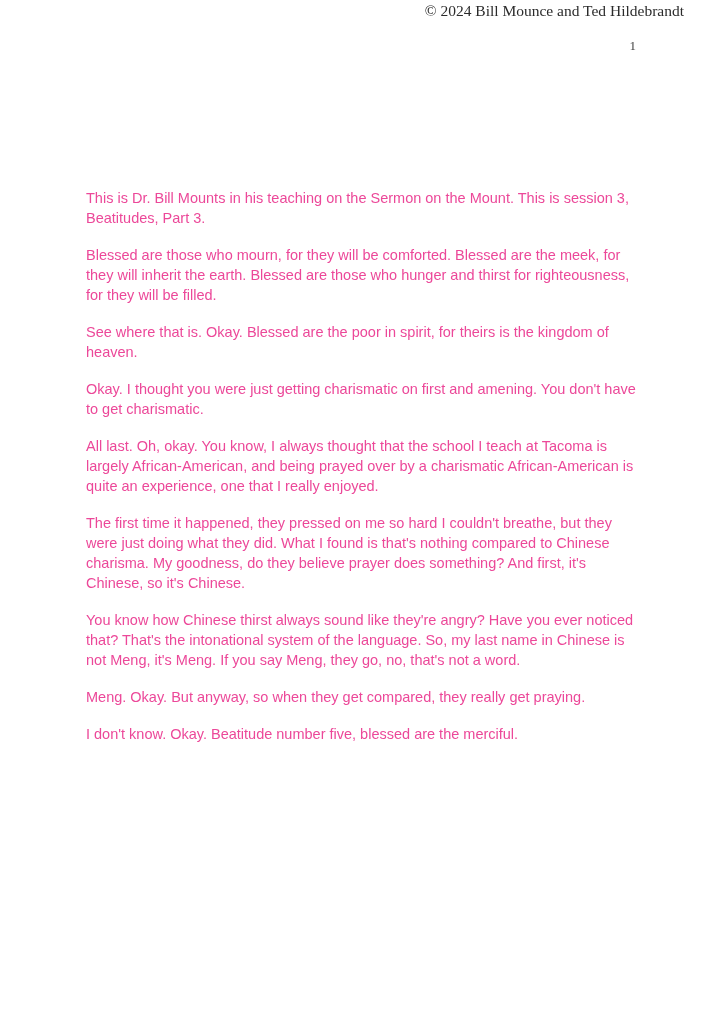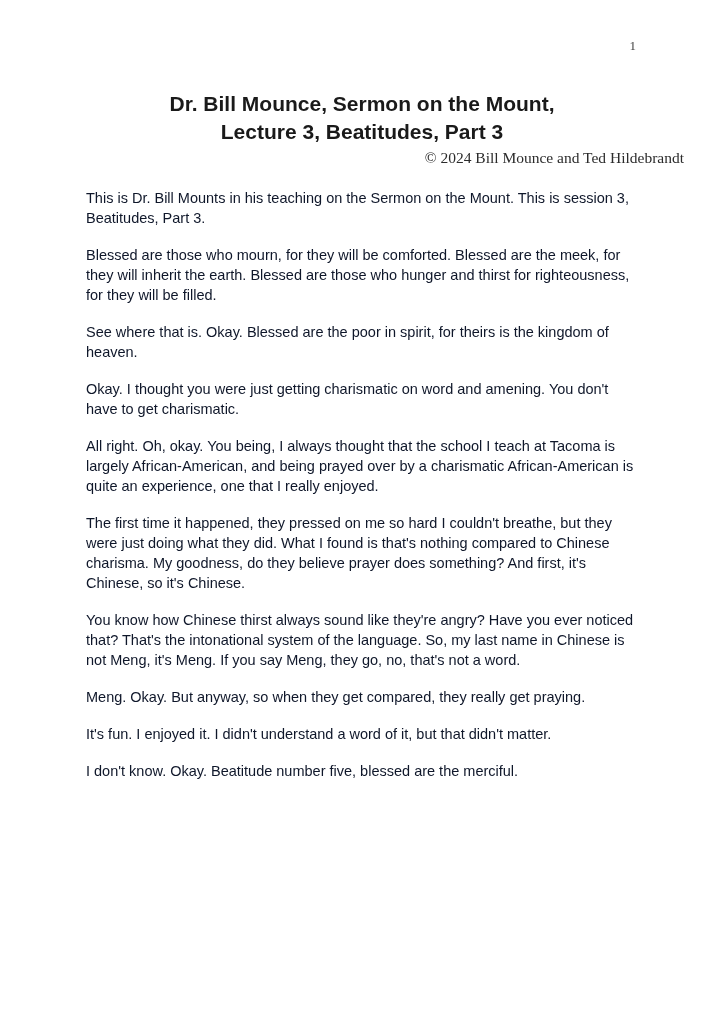--- a/index.html
+++ b/index.html
@@ -48,44 +48,39 @@
     position: absolute;
     top: 188px;
     left: 86px;
     width: 556px;
   }
   .body-text p {
     margin: 0 0 17px 0;
     font-family: "Liberation Sans", sans-serif;
     font-size: 14.5px;
     line-height: 20px;
-    color: #0f172a;
+    color: #ec4899;
     text-align: left;
   }
 </style>
 </head>
 <body>
 
 <div class="page">
 
   <div class="page-number">1</div>
 
-  <h1 class="title">
-    <span class="title-line">Dr. Bill Mounce, Sermon on the Mount,</span>
-    <span class="title-line">Lecture 3, Beatitudes, Part 3</span>
-  </h1>
 
   <div class="copyright">© 2024 Bill Mounce and Ted Hildebrandt</div>
 
   <div class="body-text">
     <p>This is Dr. Bill Mounts in his teaching on the Sermon on the Mount. This is session 3, Beatitudes, Part 3.</p>
     <p>Blessed are those who mourn, for they will be comforted. Blessed are the meek, for they will inherit the earth. Blessed are those who hunger and thirst for righteousness, for they will be filled.</p>
     <p>See where that is. Okay. Blessed are the poor in spirit, for theirs is the kingdom of heaven.</p>
-    <p>Okay. I thought you were just getting charismatic on word and amening. You don't have to get charismatic.</p>
-    <p>All right. Oh, okay. You being, I always thought that the school I teach at Tacoma is largely African-American, and being prayed over by a charismatic African-American is quite an experience, one that I really enjoyed.</p>
+    <p>Okay. I thought you were just getting charismatic on first and amening. You don't have to get charismatic.</p>
+    <p>All last. Oh, okay. You know, I always thought that the school I teach at Tacoma is largely African-American, and being prayed over by a charismatic African-American is quite an experience, one that I really enjoyed.</p>
     <p>The first time it happened, they pressed on me so hard I couldn't breathe, but they were just doing what they did. What I found is that's nothing compared to Chinese charisma. My goodness, do they believe prayer does something? And first, it's Chinese, so it's Chinese.</p>
     <p>You know how Chinese thirst always sound like they're angry? Have you ever noticed that? That's the intonational system of the language. So, my last name in Chinese is not Meng, it's Meng. If you say Meng, they go, no, that's not a word.</p>
     <p>Meng. Okay. But anyway, so when they get compared, they really get praying.</p>
-    <p>It's fun. I enjoyed it. I didn't understand a word of it, but that didn't matter.</p>
     <p>I don't know. Okay. Beatitude number five, blessed are the merciful.</p>
   </div>
 
 </div>
 
 </body></html>

